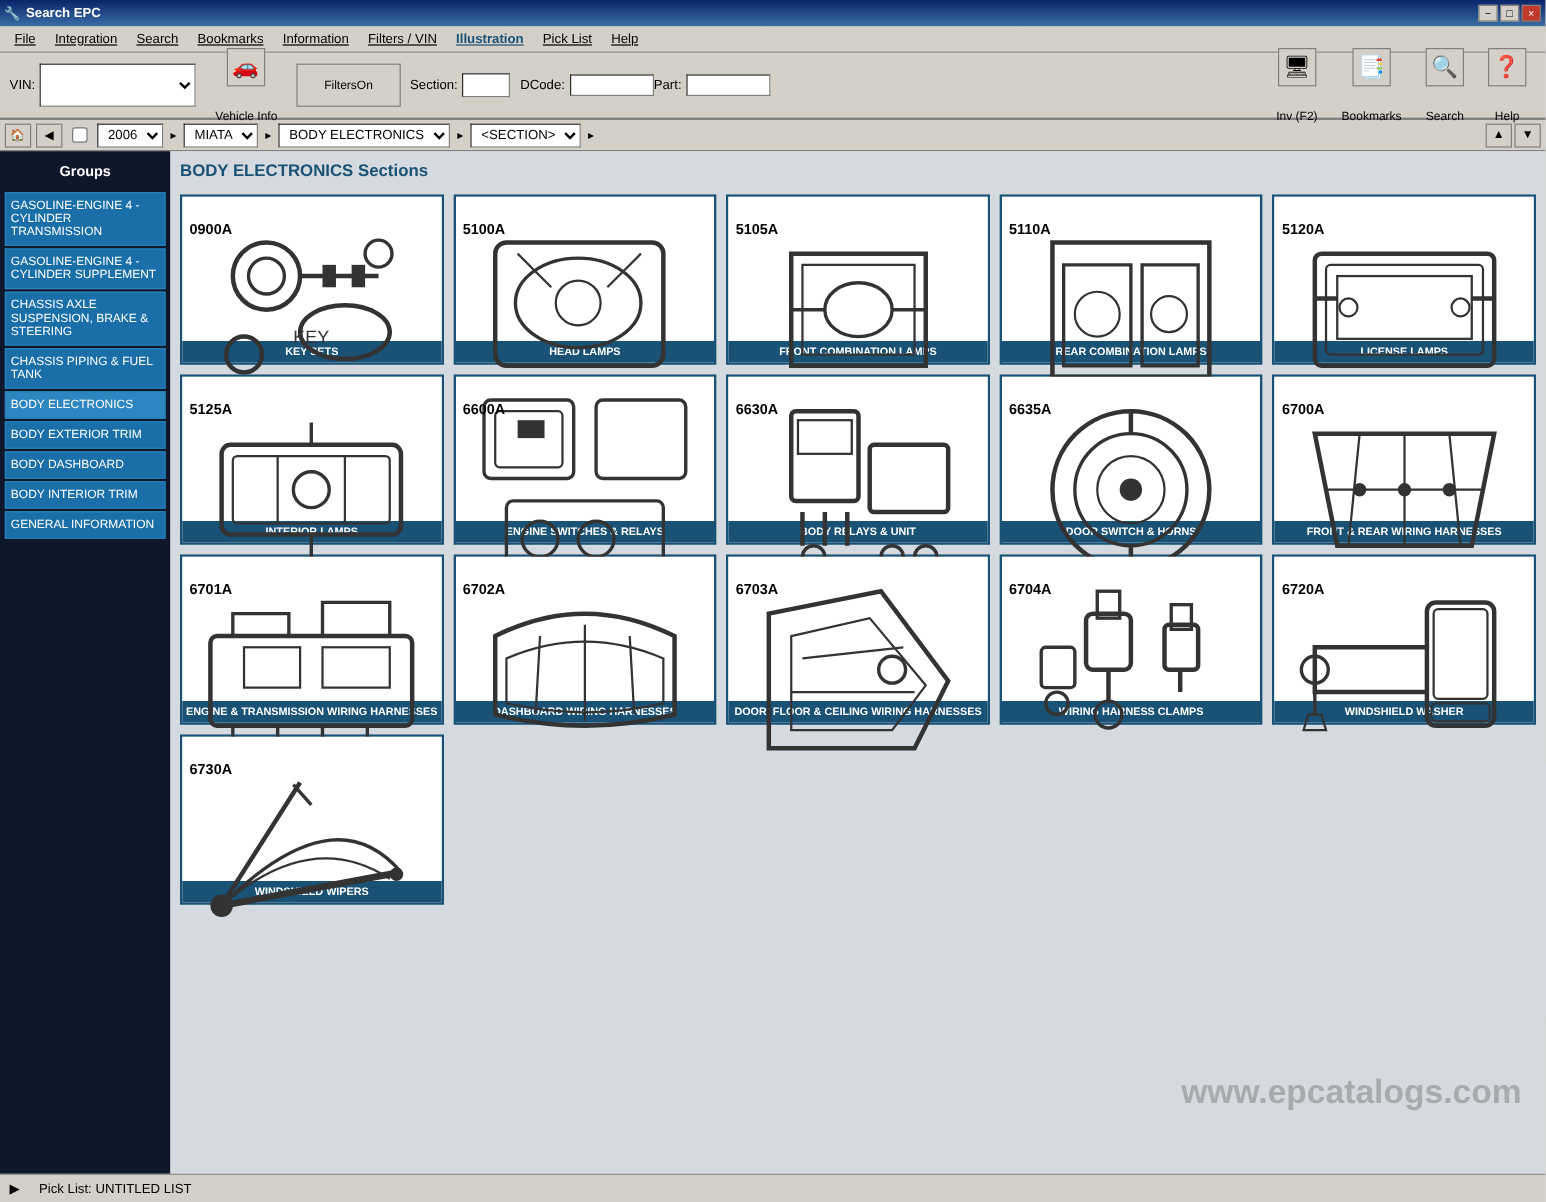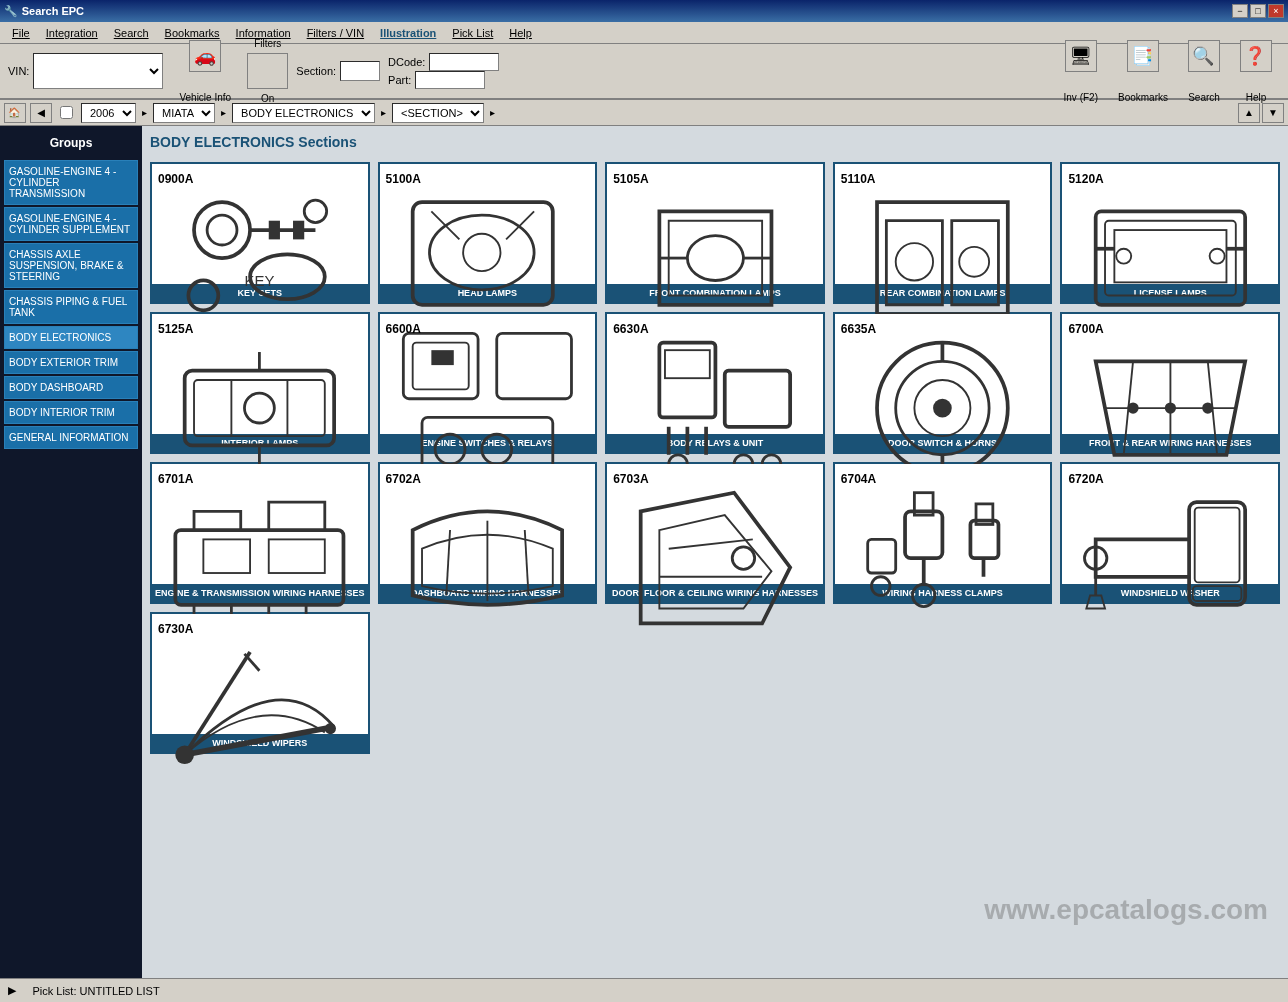--- a/index.html
+++ b/index.html
@@ -63,30 +63,30 @@
       width: 32px; height: 32px; background: #d4d0c8;
       border: 1px solid #808080; display: flex; align-items: center;
       justify-content: center; font-size: 18px;
     }
     .toolbar-btn-label { font-size: 10px; margin-top: 20px; }
     .section-group { display: flex; align-items: center; gap: 4px; font-size: 11px; }
     .section-input {
       background: white; border: 1px inset #808080; height: 20px; width: 40px;
       font-size: 11px; padding: 0 4px;
     }
-    .dcode-group { display: flex; flex-direction: column; font-size: 11px; }
+    .dcode-group { display: flex; flex-direction: row; font-size: 11px; }
     .dcode-row { display: flex; align-items: center; gap: 4px; }
     .dcode-input {
       background: white; border: 1px inset #808080; height: 18px; width: 70px;
       font-size: 11px; padding: 0 4px;
     }
     .filters-btn {
-      display: flex; flex-direction: column; align-items: center; justify-content: center;
-      border: 1px solid #808080; background: #d4d0c8; padding: 3px 6px;
-      font-size: 10px; cursor: pointer; height: 36px; gap: 44px;
+      display: flex; align-items: center; justify-content: center;
+      border: 1px solid #808080; background: #d4d0c8; padding: 3px 22px;
+      font-size: 10px; cursor: pointer; height: 36px;
     }
     .right-toolbar { margin-left: auto; display: flex; align-items: center; gap: 4px; }
 
     
     #navbar {
       background: #d4d0c8;
       height: 26px;
       display: flex;
       align-items: center;
       padding: 0 4px;
@@ -148,21 +148,21 @@
     .section-card {
       background: white; border: 2px solid #1a5276;
       cursor: pointer; display: flex; flex-direction: column;
     }
     .section-img-area {
       background: white; flex: 1; min-height: 120px;
       display: flex; align-items: center; justify-content: center;
       position: relative; padding: 4px;
     }
     .section-code {
-      position: absolute; top: 8px; left: 6px;
+      position: absolute; top: 20px; left: 6px;
       font-size: 12px; font-weight: bold; color: black; text-align: right;
     }
     .section-label {
       background: #1a5276; color: white; text-align: center;
       font-size: 9px; padding: 4px 2px; font-weight: bold;
     }
 
     
     #statusbar {
       height: 24px; background: #d4d0c8; border-top: 1px solid #808080;

